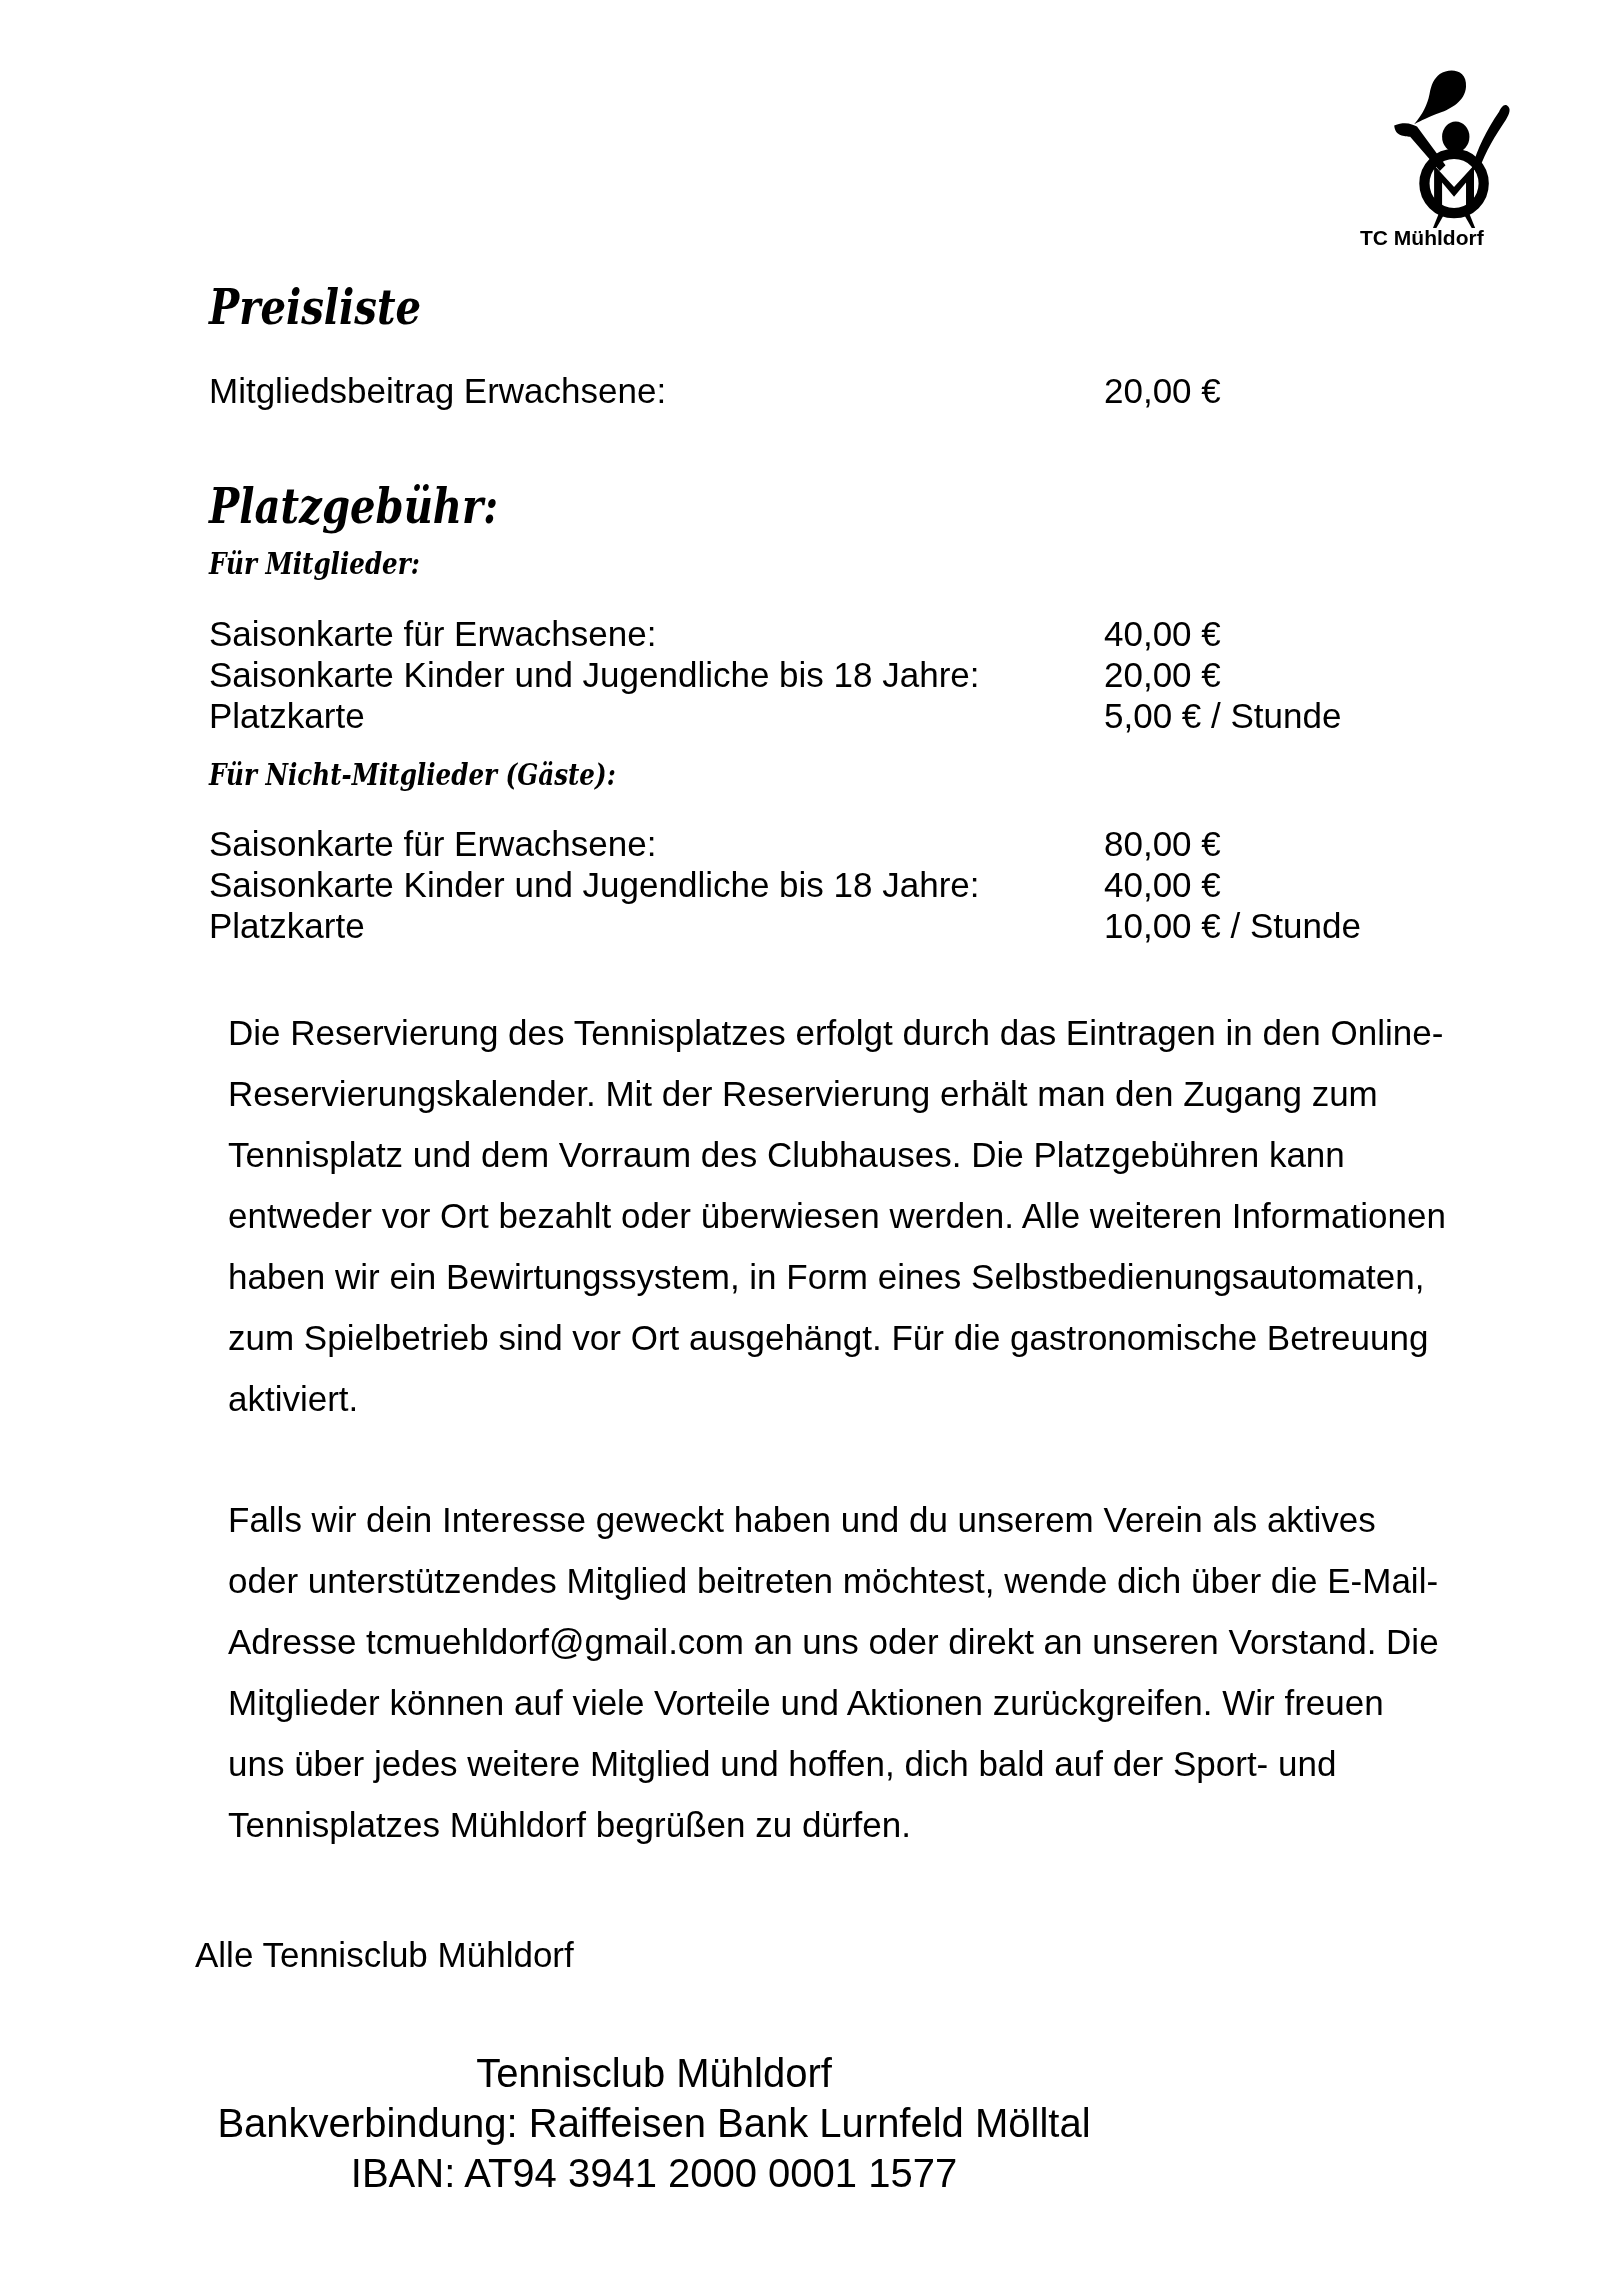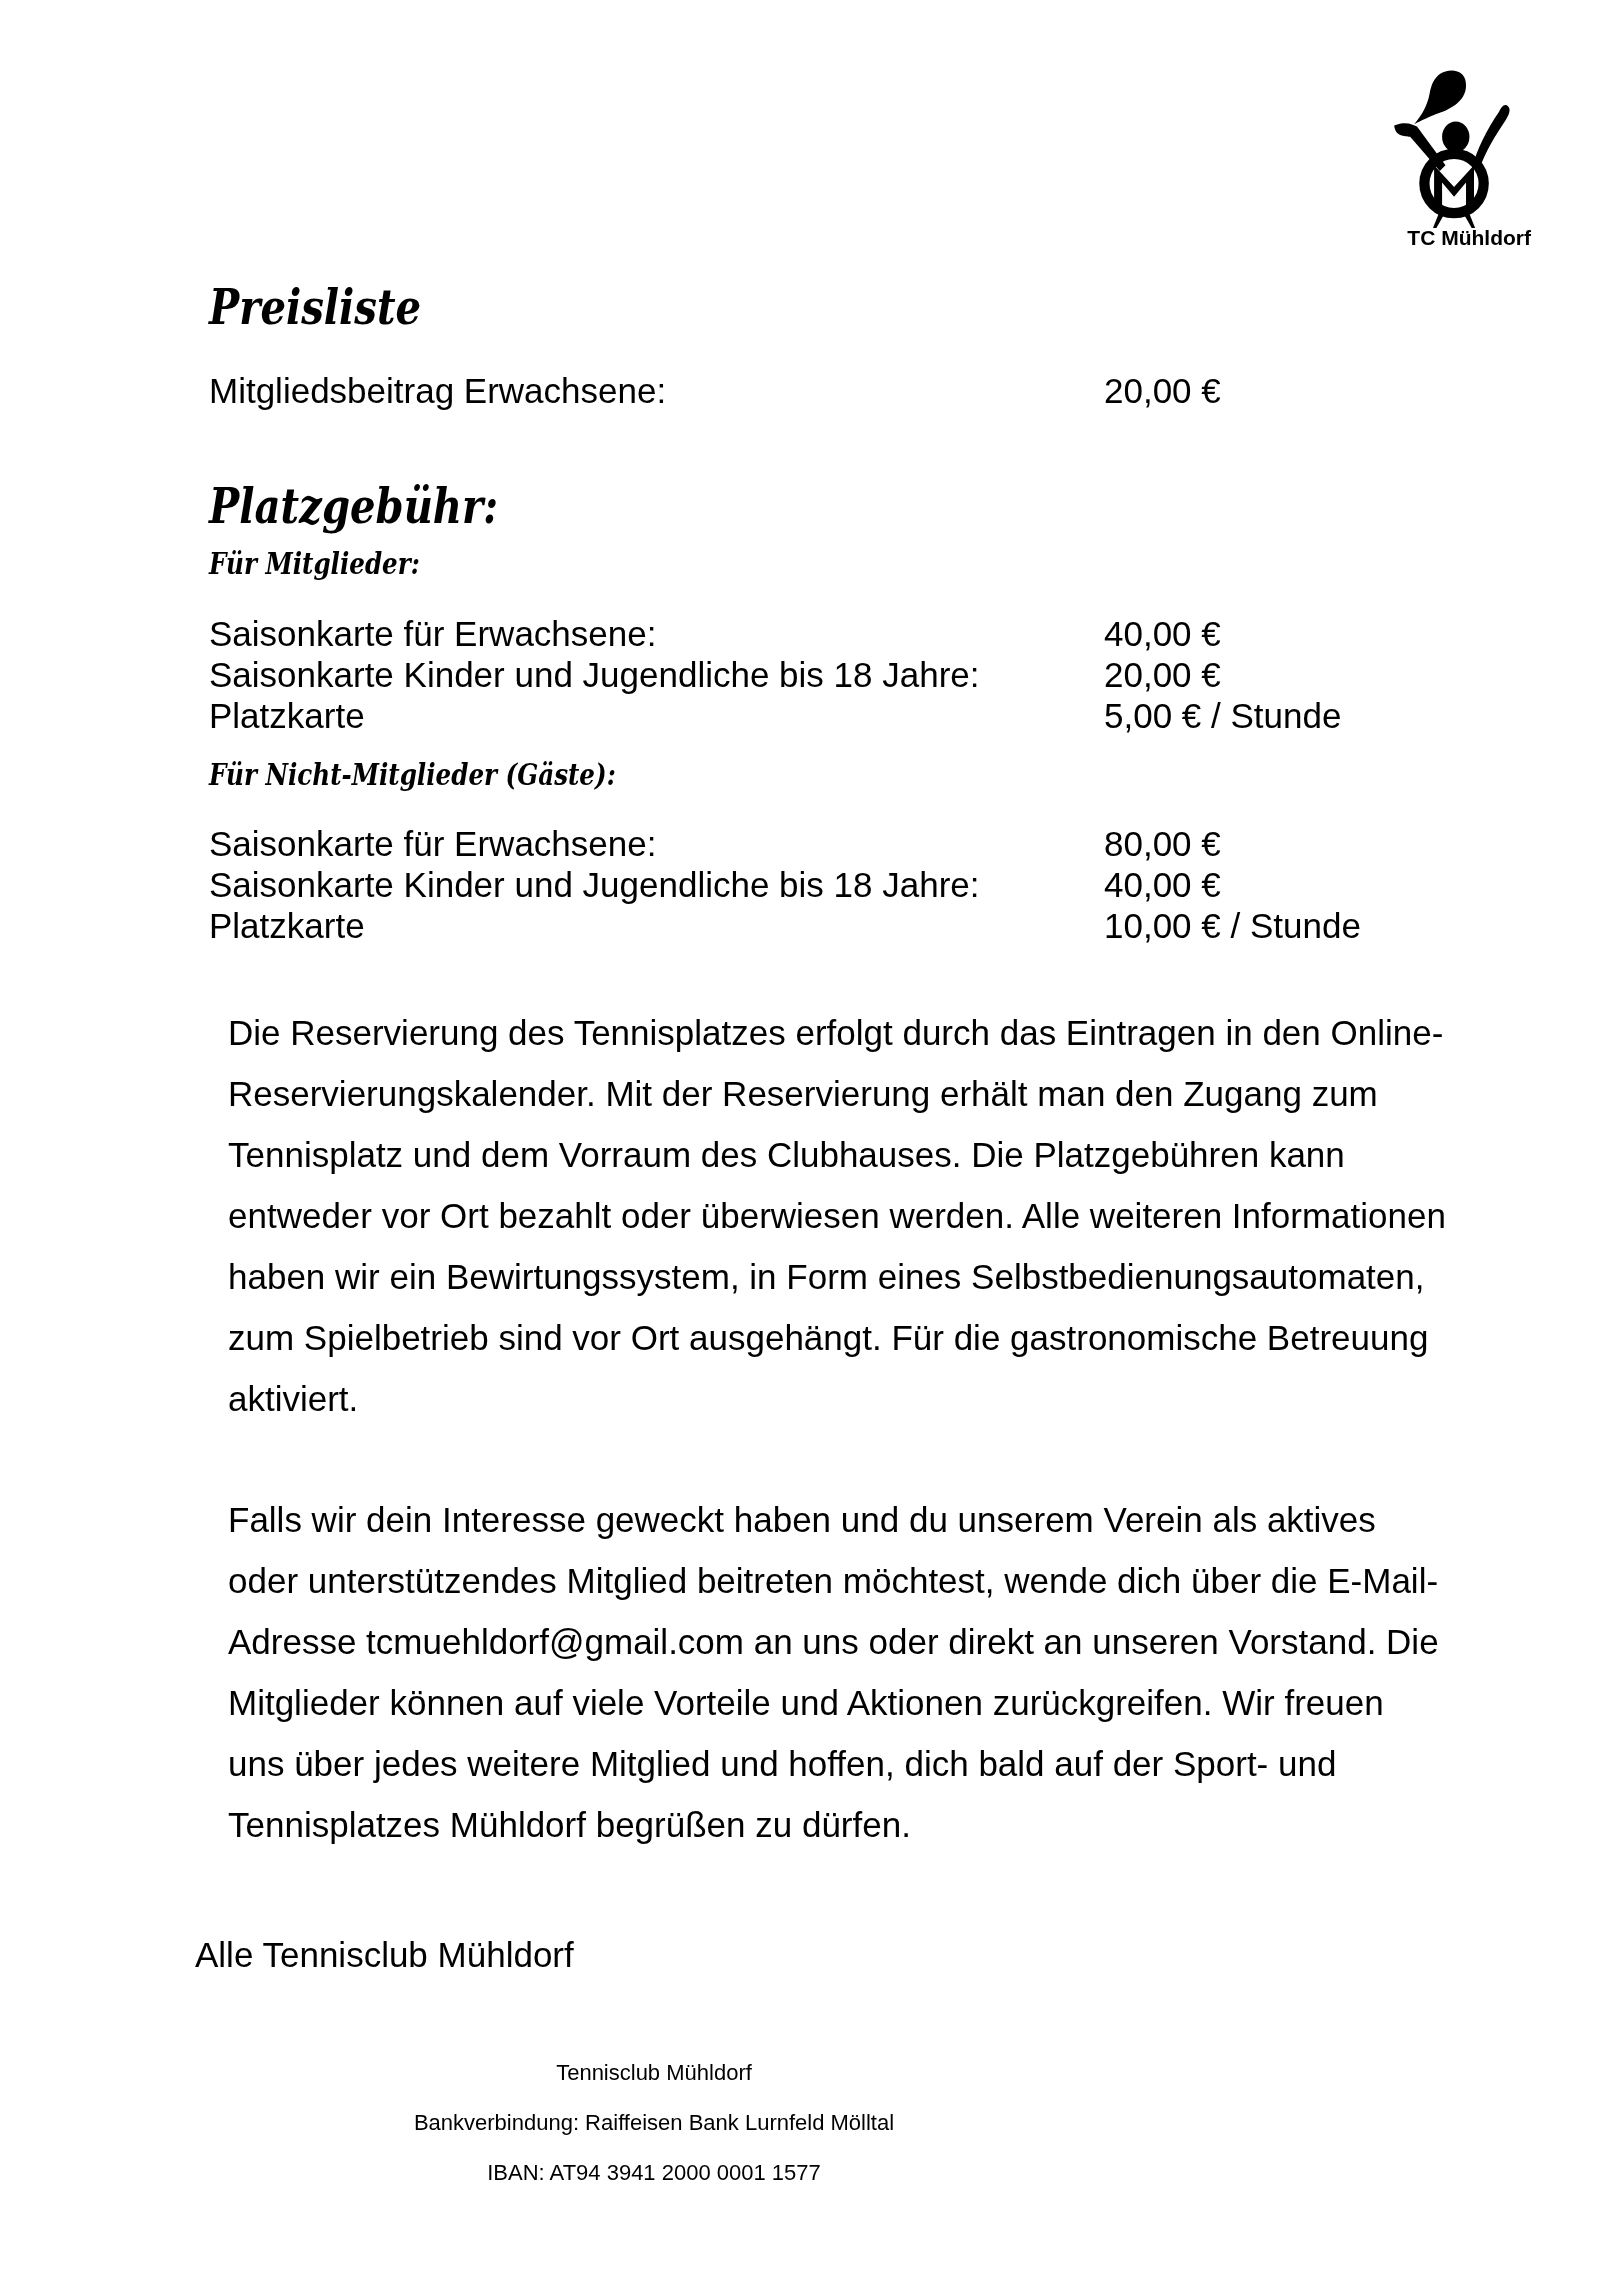--- a/index.html
+++ b/index.html
@@ -17,21 +17,21 @@
       top: 57px;
       width: 171px;
       height: 196px;
     }
     .logo svg { position: absolute; left: 0; top: 0; width: 171px; height: 171px; }
     .logo-caption {
       position: absolute;
       left: 0;
       top: 168px;
       width: 171px;
-      text-align: right;
+      text-align: left;
       font-weight: bold;
       font-size: 21px;
       line-height: 25px;
     }
     .script {
       font-family: "DejaVu Serif", serif;
       font-style: italic;
       font-weight: bold;
       transform: scaleX(0.82);
       transform-origin: left center;
@@ -56,21 +56,21 @@
       font-size: 35px;
       line-height: 61px;
     }
     .para .line { display: block; white-space: nowrap; height: 61px; margin-left: 33px; }
     .sign { position: absolute; left: 195px; top: 1934px; font-size: 35px; line-height: 41px; }
     .footer {
       position: absolute;
       left: 0;
       width: 1308px;
       text-align: center;
-      font-size: 22px;
+      font-size: 40px;
       line-height: 50px;
     }
     .footer .fline { display: block; height: 50px; }
   </style>
 </head>
 <body>
 
 <div class="logo">
   <svg viewBox="0 0 300 300">
 

